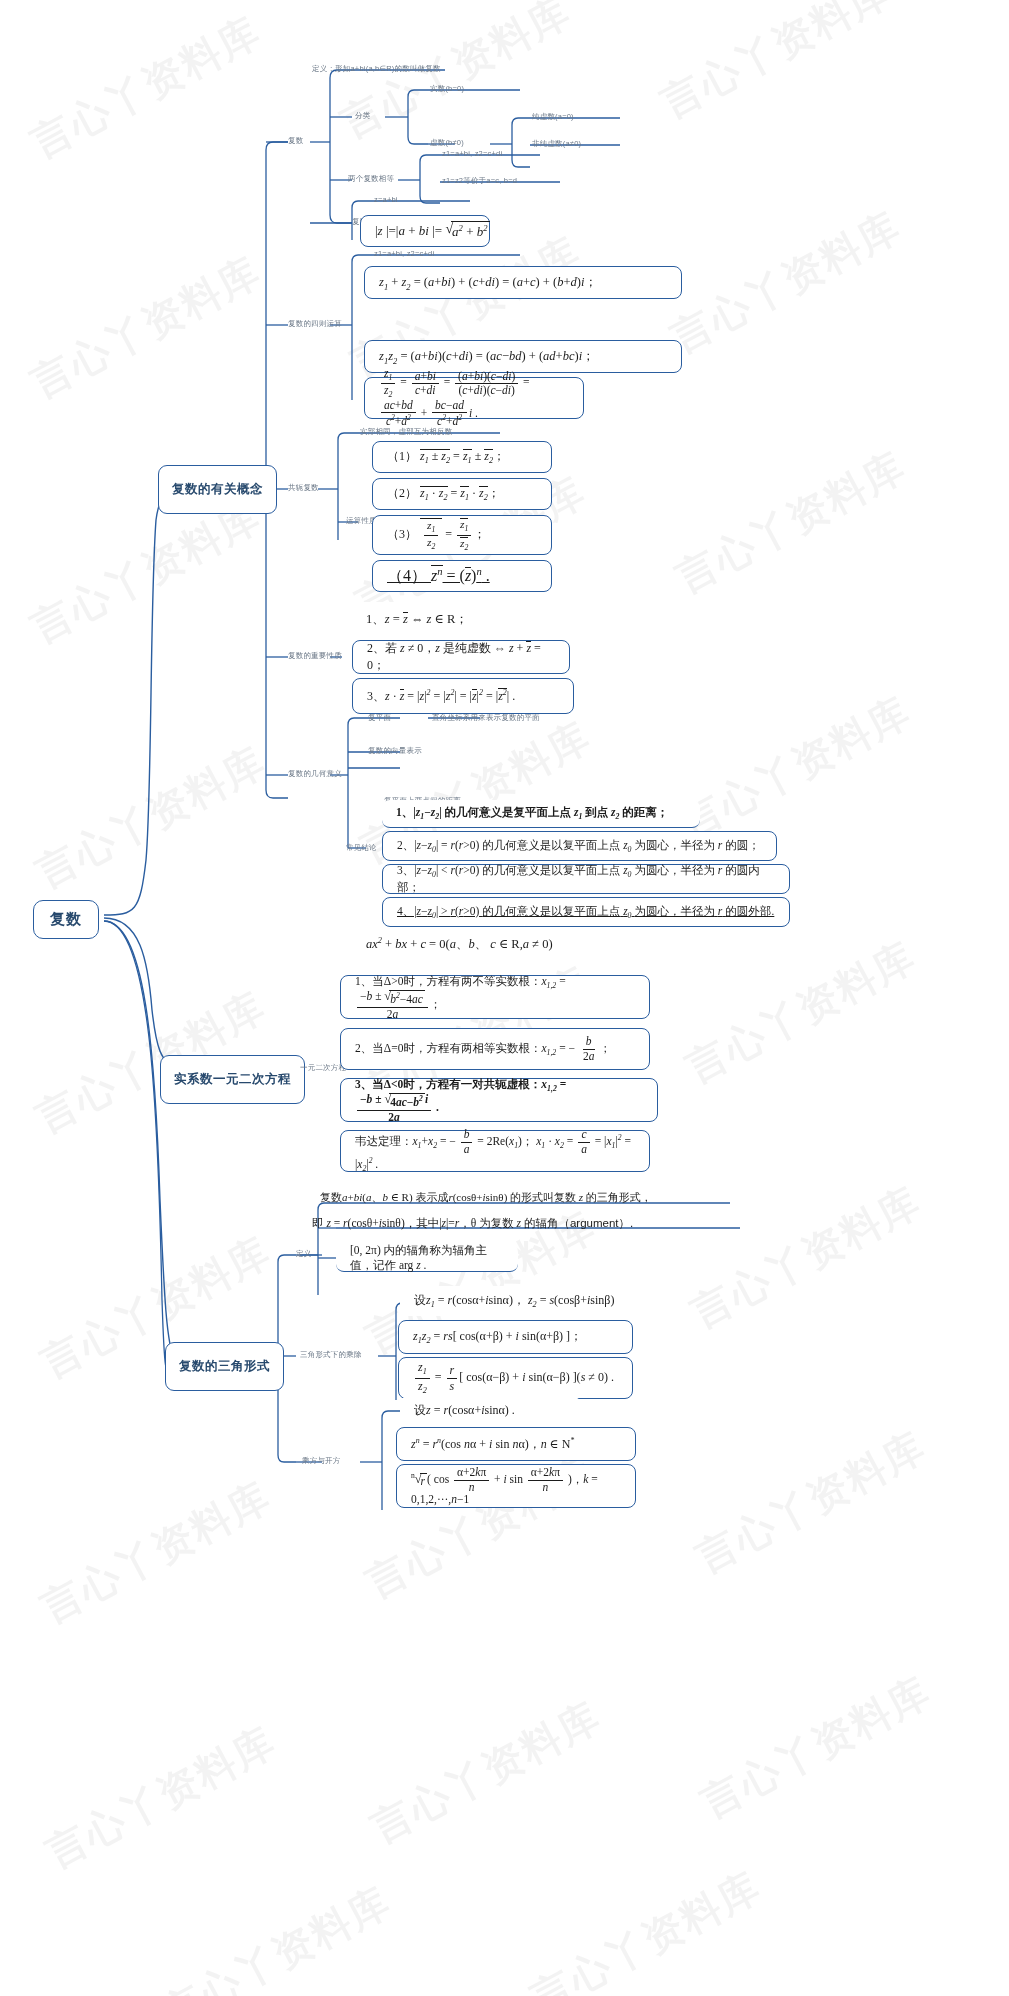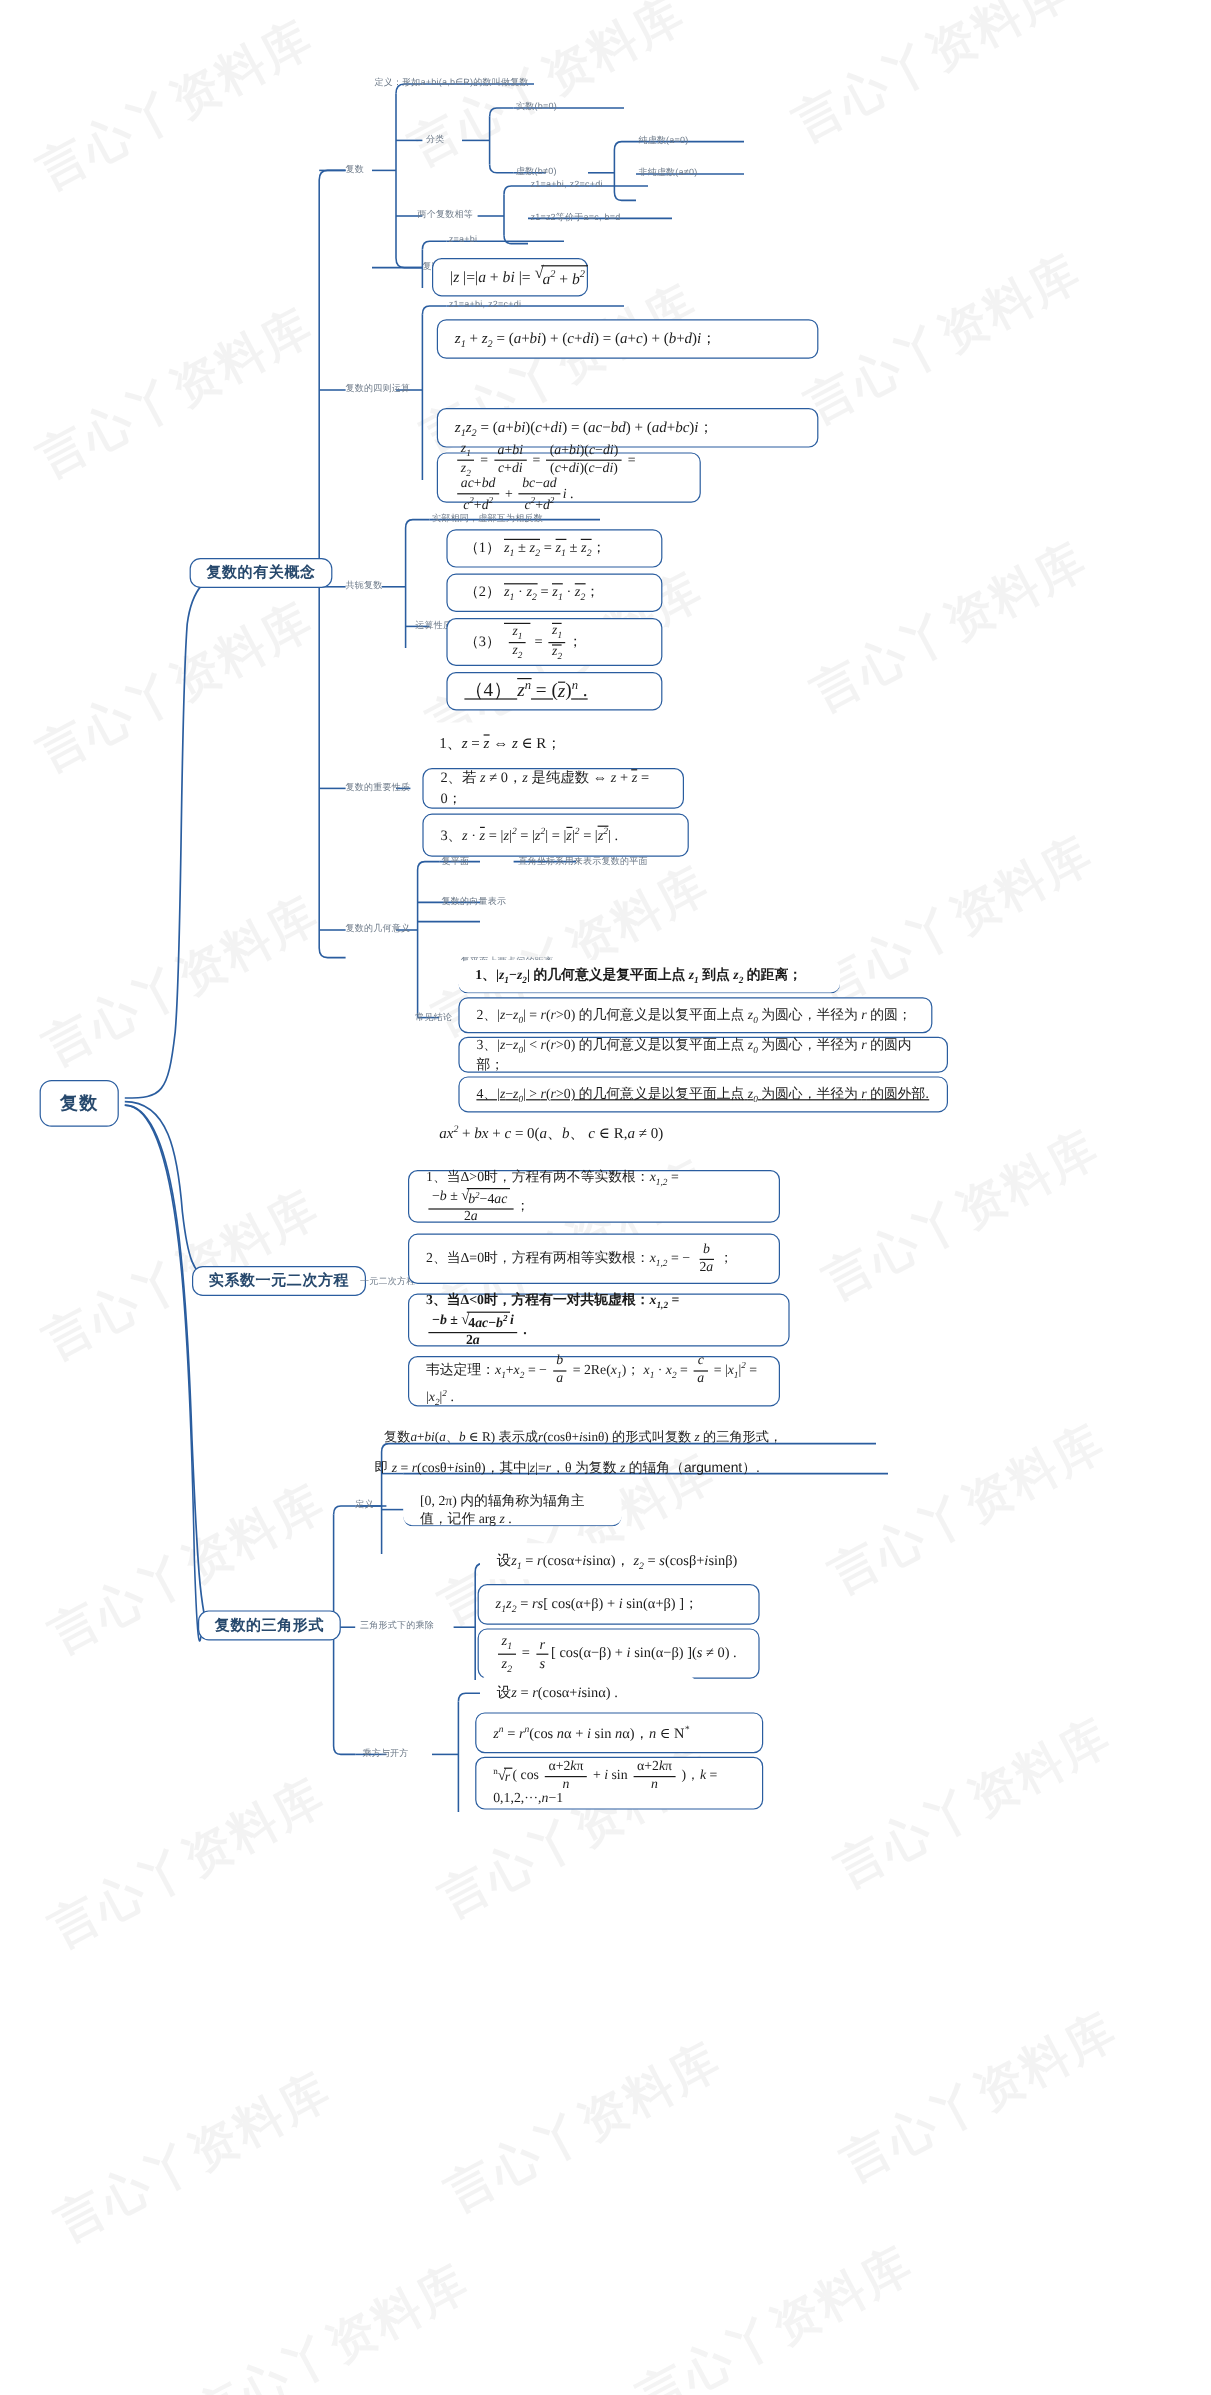--- a/index.html
+++ b/index.html
@@ -16,21 +16,21 @@
   .node { position:absolute; display:flex; align-items:center; }
   .box {
     border:1.6px solid #2a5d9f; border-radius:9px; background:#fff;
     color:#27496d; white-space:nowrap; display:flex; align-items:center; justify-content:center;
   }
   .root {
     font-size:15px; font-weight:700; padding:9px 16px; border-radius:10px;
     border:1.8px solid #2a5d9f; letter-spacing:1px;
   }
   .branch {
-    font-size:12.5px; font-weight:700; padding:3px 13px; letter-spacing:.5px;
+    font-size:12.5px; font-weight:700; padding:15px 13px; letter-spacing:.5px;
   }
   
   .lbl {
     position:absolute; font-size:7.5px; color:#6b7887; white-space:nowrap;
     letter-spacing:.2px; line-height:1.25;
   }
   
   .fcard {
     position:absolute; border:1.5px solid #2a5d9f; border-radius:8px; background:#fff;
     display:flex; align-items:center; padding:0 14px;

